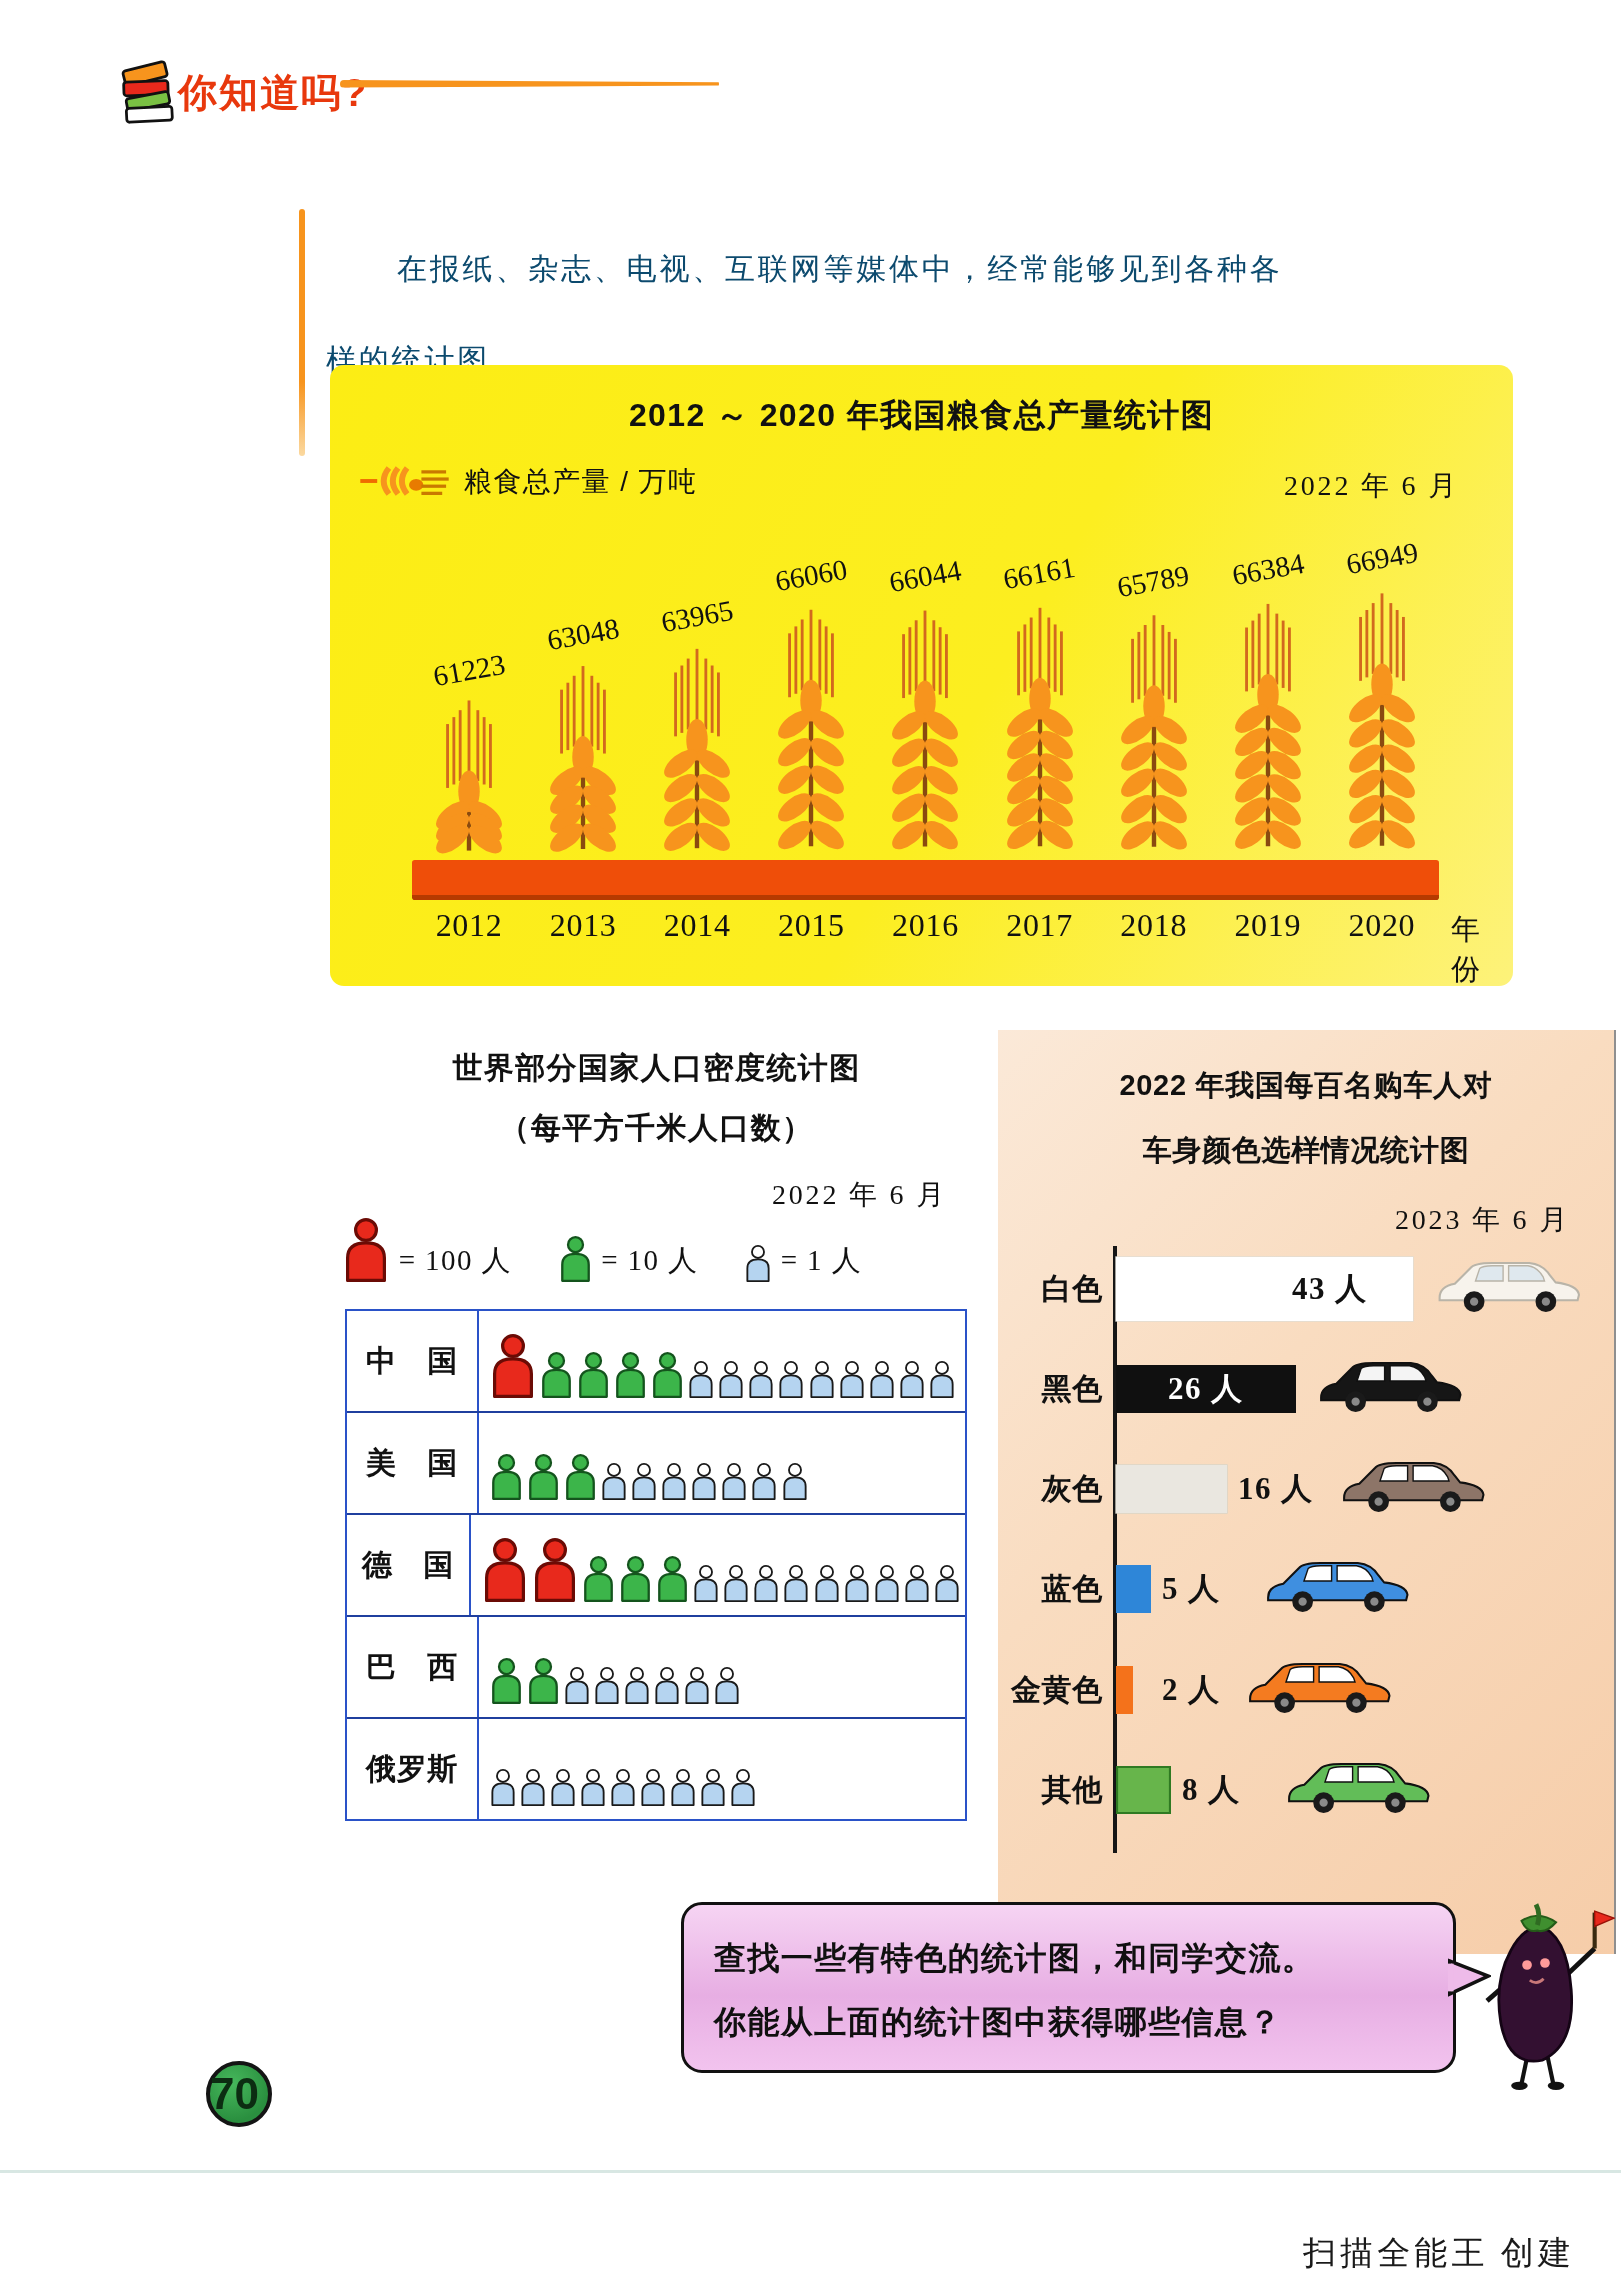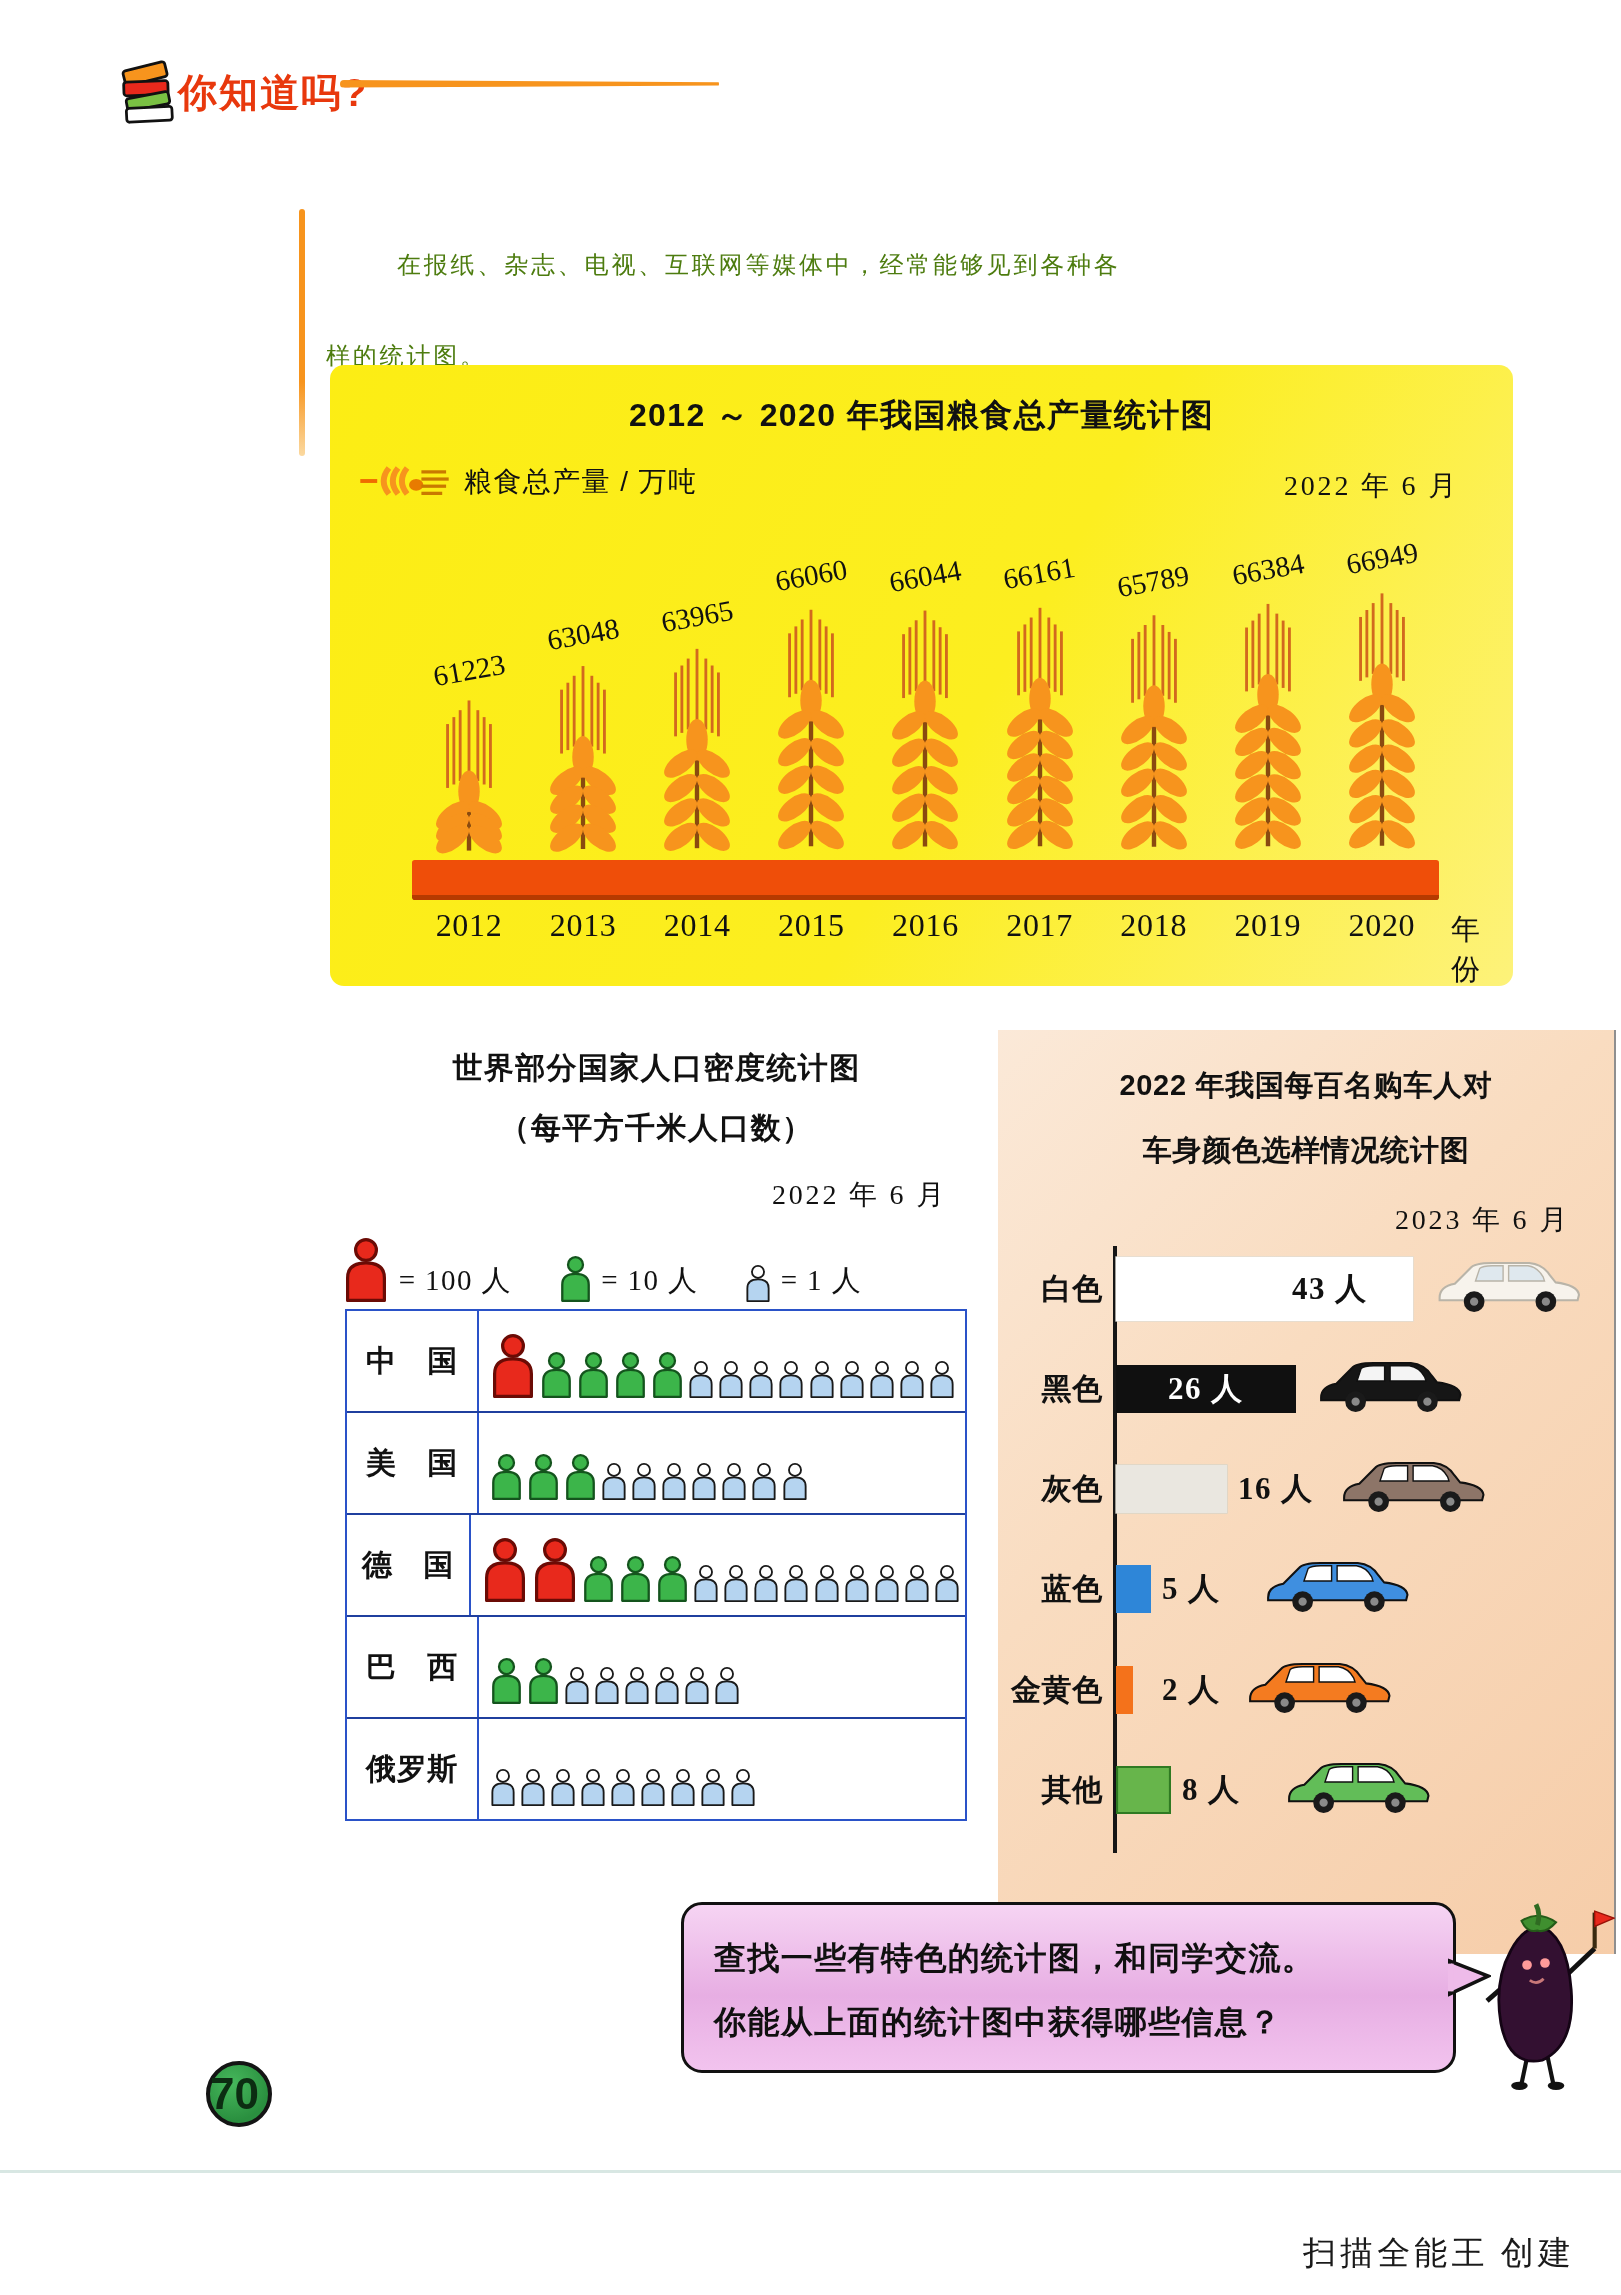--- a/index.html
+++ b/index.html
@@ -8,21 +8,21 @@
 
   
   .books{position:absolute;left:119px;top:59px;width:58px;height:72px;}
   .know-title{position:absolute;left:178px;top:66px;font-size:39px;font-weight:700;
               color:#e8380d;letter-spacing:2.1px;}
   .h-rule{position:absolute;left:340px;top:80px;width:379px;height:7.6px;background:#f7941d;
           border-radius:4.1px;clip-path:polygon(0 0,100% 28%,100% 72%,0 100%);}
   .v-rule{position:absolute;left:299px;top:209px;width:6.2px;height:247px;border-radius:3.5px;
           background:linear-gradient(180deg,#f7941d 0%,#f7941d 70%,#fbd9a0 100%);}
 
-  .intro-line{position:absolute;font-size:24px;color:#4d7c0f;letter-spacing:2.8px;}
+  .intro-line{position:absolute;font-size:30px;color:#0c4a6e;letter-spacing:2.8px;}
   .intro-1{left:397px;top:249px;}
   .intro-2{left:326px;top:340px;}
 
   
   .grain-panel{position:absolute;left:330px;top:365px;width:1183px;height:621px;
                background:linear-gradient(120deg,#fced14 0%,#fcee20 55%,#fdf27a 100%);
                border-radius:14px;}
   .grain-title{position:absolute;left:0;top:29px;width:100%;text-align:center;
                font-size:32px;font-weight:600;letter-spacing:1.4px;}
   .grain-legend{position:absolute;left:29px;top:98px;display:flex;align-items:center;gap:14px;}
@@ -41,21 +41,21 @@
   .year-label{font-size:32px;font-family:"Liberation Serif","DejaVu Serif",serif;letter-spacing:0.7px;}
   .grain-axis-label{position:absolute;left:1121px;top:545px;font-size:29px;letter-spacing:4.1px;}
 
   
   .pop-wrap{position:absolute;left:330px;top:1036px;width:653px;}
   .pop-title{width:100%;text-align:center;font-size:30px;font-weight:700;letter-spacing:1.4px;}
   .pop-title1{position:absolute;top:12.4px;left:0;}
   .pop-title2{position:absolute;top:72px;left:0;}
   .pop-date{position:absolute;top:140px;right:36px;font-size:28px;letter-spacing:2.8px;
             font-family:"Liberation Serif","DejaVu Serif",serif;}
-  .pop-legend{position:absolute;top:202px;left:12.4px;display:flex;align-items:flex-end;gap:46px;}
+  .pop-legend{position:absolute;top:182px;left:12.4px;display:flex;align-items:flex-end;gap:46px;}
   .pop-legend-item{display:flex;align-items:flex-end;gap:8.3px;}
   .pop-legend-label{font-size:29px;font-family:"Liberation Serif","DejaVu Serif",serif;
                     padding-bottom:2.8px;letter-spacing:1.4px;}
   .pop-table{position:absolute;top:273px;left:15px;width:618px;border:2.8px solid #2a52c8;background:#fff;}
   .pop-row{display:flex;height:100px;border-bottom:2.1px solid #1f3f9e;}
   .pop-row:last-child{border-bottom:none;}
   .pop-country{width:130px;border-right:2.1px solid #2a52c8;display:flex;align-items:center;
                justify-content:center;font-size:30px;font-weight:600;letter-spacing:0.7px;}
   .pop-icons{flex:1;display:flex;align-items:flex-end;gap:2.1px;padding:0 4.1px 11px 9.7px;}
 

